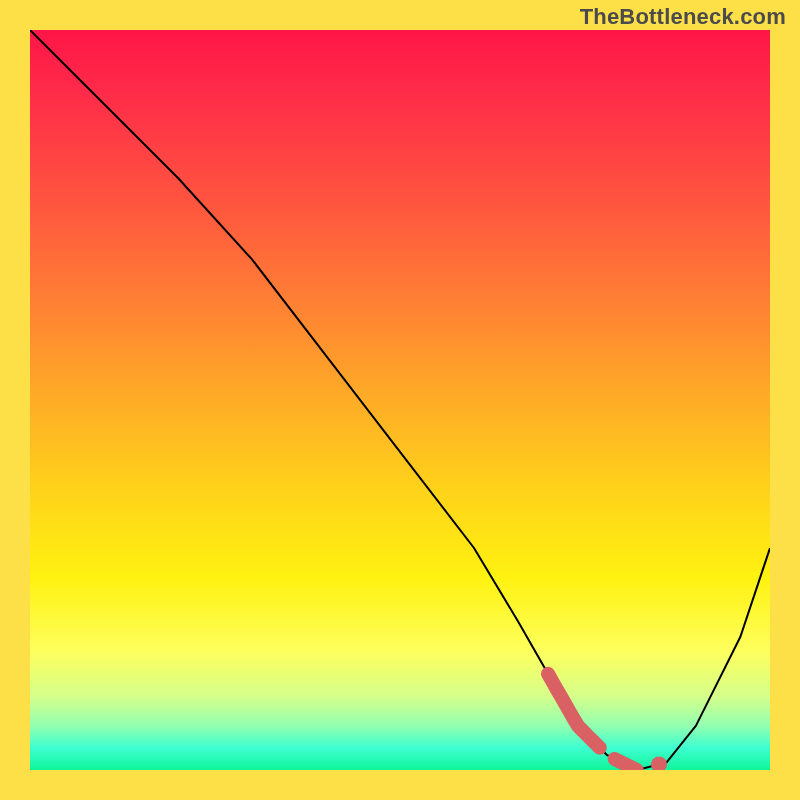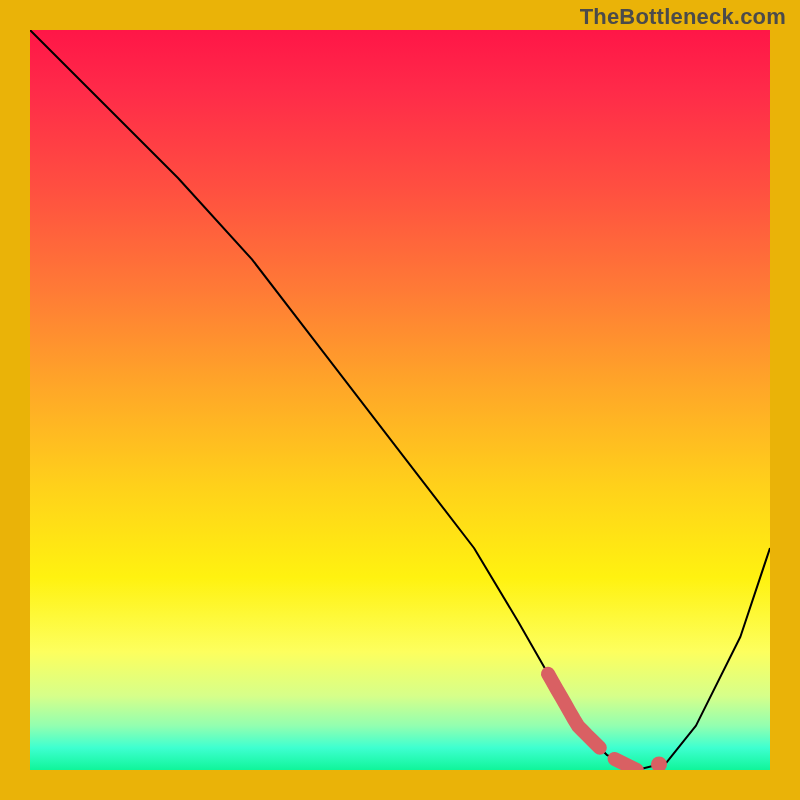--- a/index.html
+++ b/index.html
@@ -1,21 +1,21 @@
 <!DOCTYPE html>
 <html><head>
 <meta charset="utf-8">
 <style>
   * { margin: 0; padding: 0; box-sizing: border-box; }
   html, body { width: 800px; height: 800px; overflow: hidden; background: #000; }
   .frame {
     position: relative;
     width: 800px;
     height: 800px;
-    background: #eab308;
+    background: #fde047;
   }
   .watermark {
     position: absolute;
     top: 4px;
     right: 14px;
     font-family: Arial, Helvetica, sans-serif;
     font-size: 22px;
     font-weight: 600;
     color: #4b4b4b;
     letter-spacing: 0.2px;

